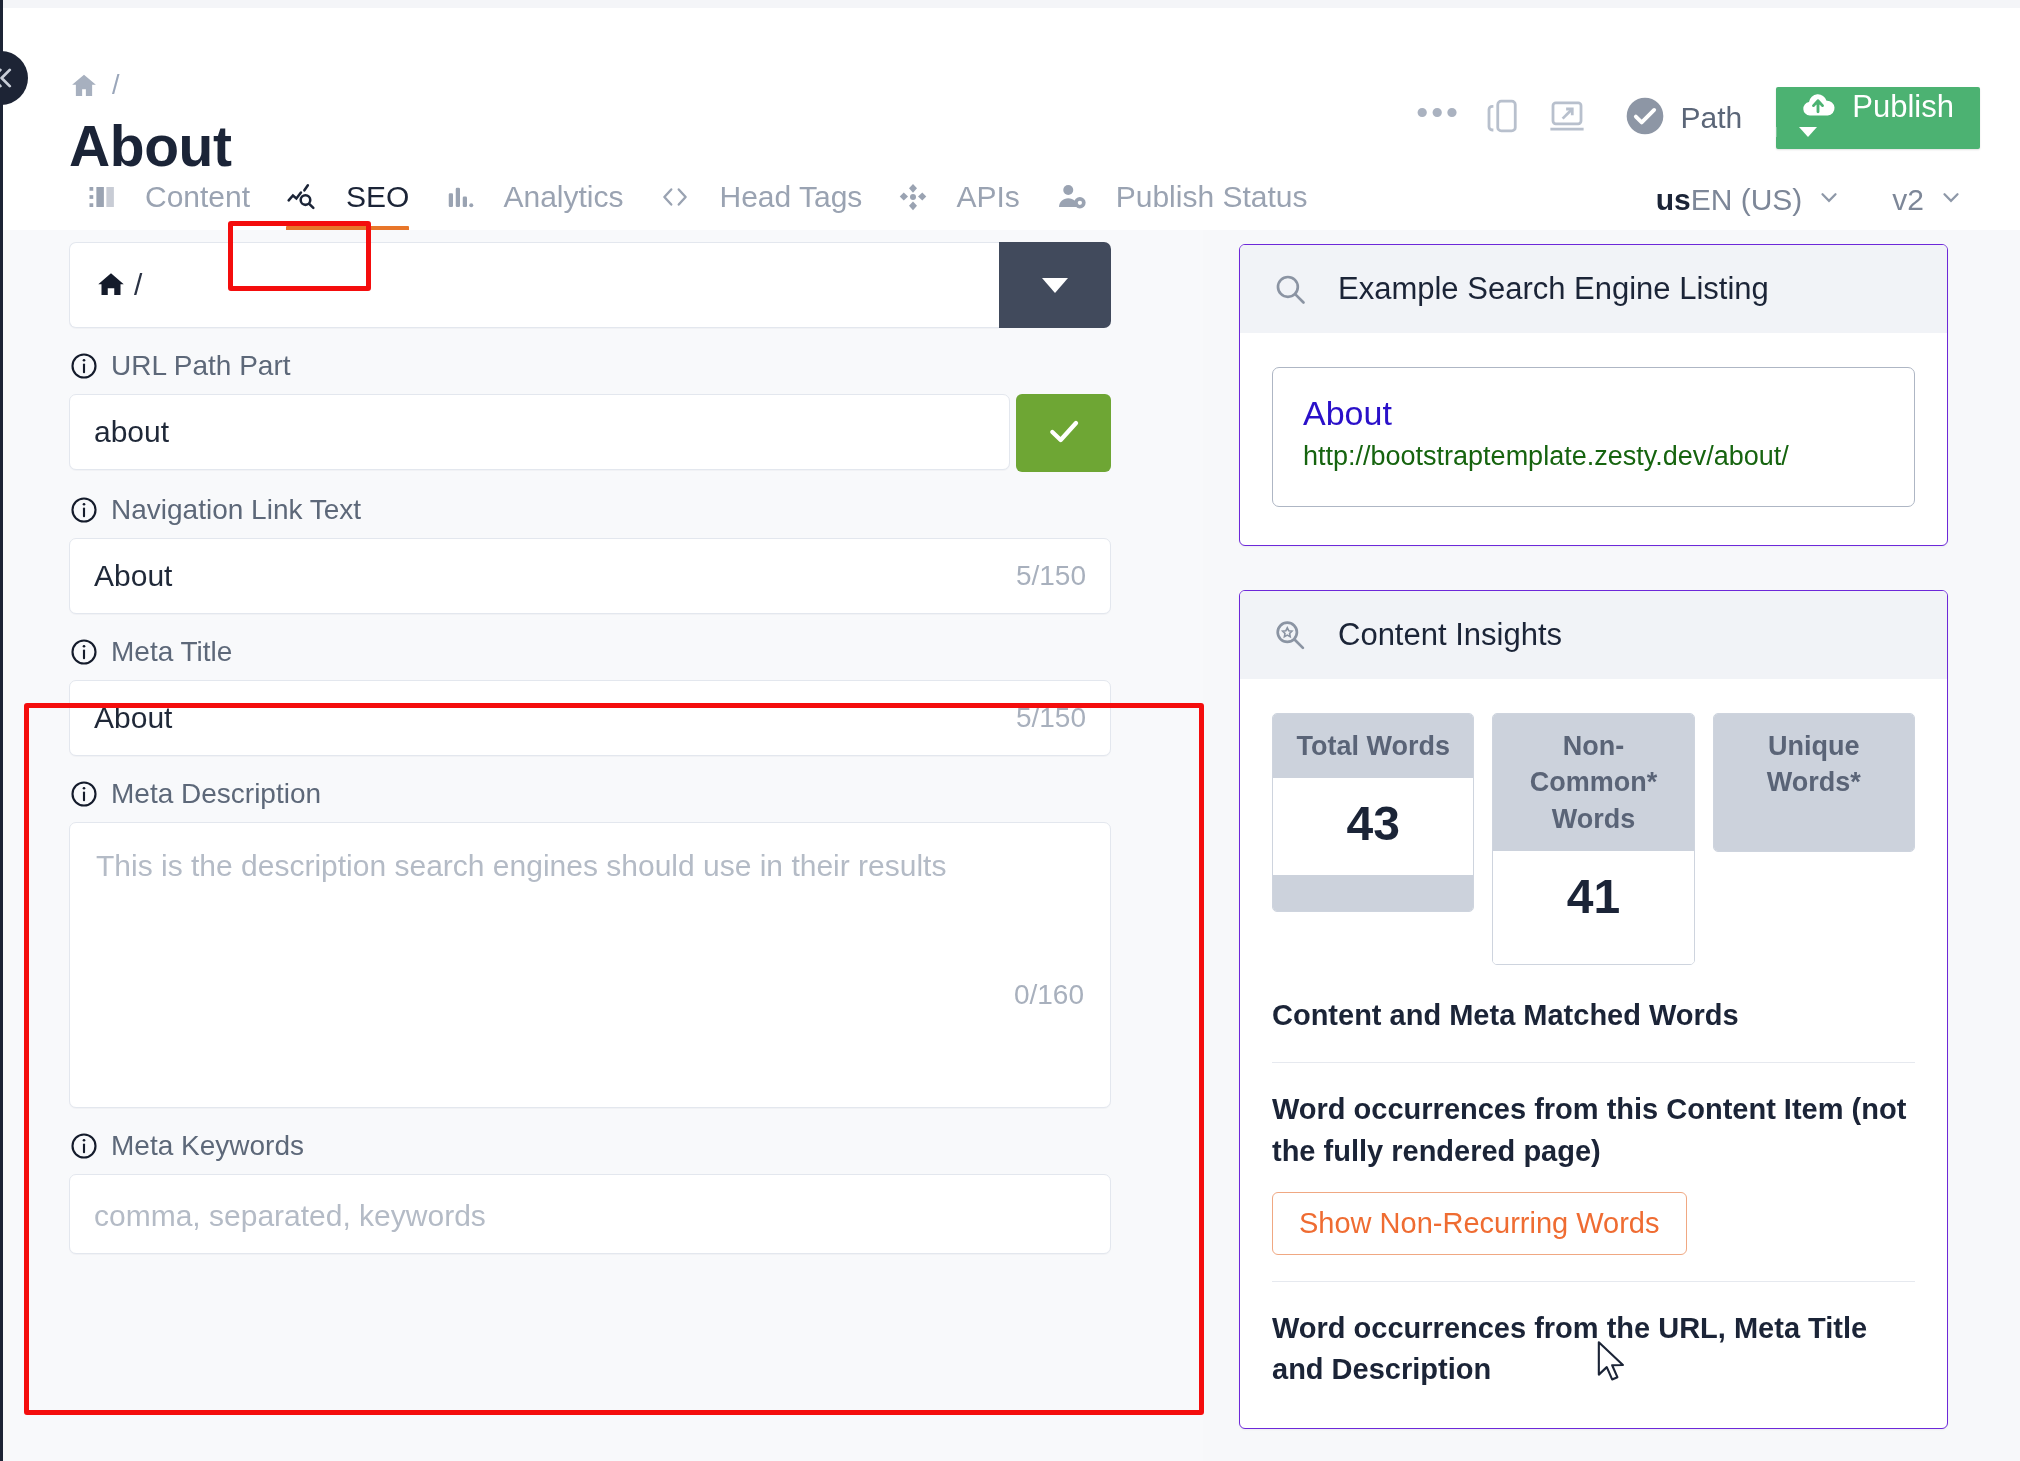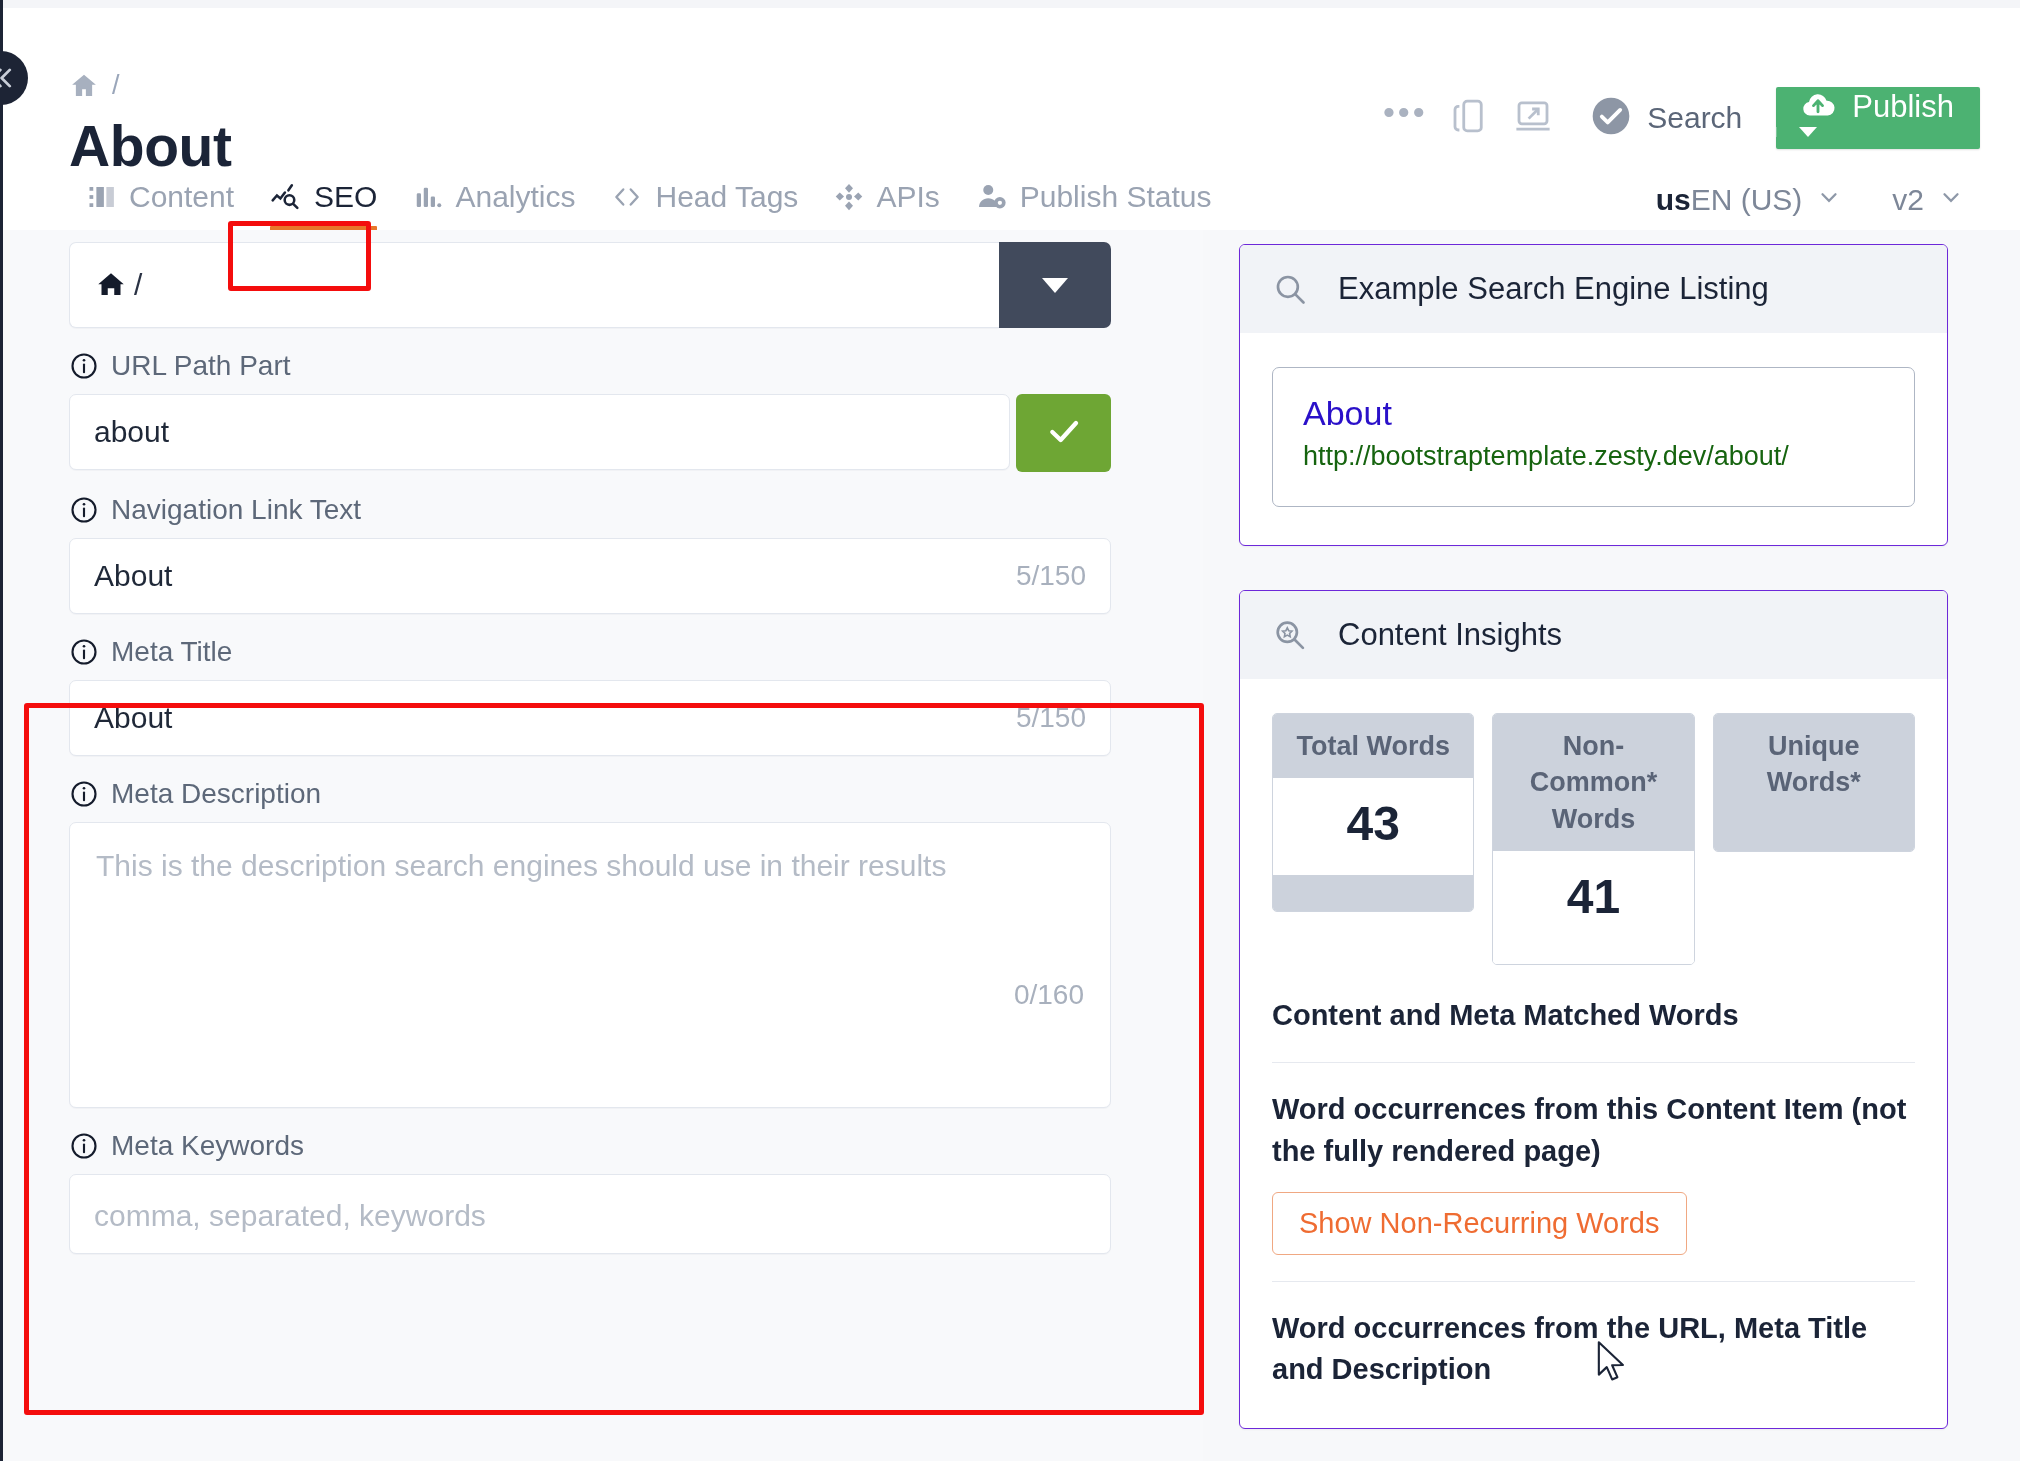--- a/index.html
+++ b/index.html
@@ -88,21 +88,21 @@
   }
 
   
   .tabbar {
     position: absolute; left: 0; top: 160px;
     width: 100%; height: 62px;
     display: flex; align-items: flex-end;
   }
   .tabs { display: flex; align-items: flex-end; padding-left: 66px; gap: 0; }
   .tab {
-    display: flex; align-items: center; gap: 12px;
+    display: flex; align-items: center; gap: 28px;
     padding: 0 18px 16px 18px;
     font-size: 30px; color: #9aa3b2; cursor: pointer;
     position: relative; white-space: nowrap;
   }
   .tab.active { color: #1b2437; }
   .tab.active .tab-underline {
     position: absolute; left: 18px; right: 18px; bottom: -3px;
     height: 7px; background: #e8762a; border-radius:1px;
   }
   .tab .ticon { display: flex; align-items: center; color: inherit; }
@@ -284,21 +284,21 @@
           </span>
         </div>
 
         <div class="saved-wrap">
           <span>
             <svg width="44" height="44" viewBox="0 0 24 24">
               <circle cx="12" cy="12" r="10" fill="#8d96a5"></circle>
               <path d="M7 12.3l3.2 3.2L17 8.7" fill="none" stroke="#fff" stroke-width="2.1" stroke-linecap="round" stroke-linejoin="round"></path>
             </svg>
           </span>
-          <span class="saved-text">Search</span>
+          <span class="saved-text">Path</span>
         </div>
 
         <div class="publish-group">
           <div class="publish-main">
             <span>
               <svg width="36" height="36" viewBox="0 0 24 24">
                 <path d="M18.5 19H6.5A4.5 4.5 0 0 1 6 10.06 6 6 0 0 1 17.7 9.2 4.4 4.4 0 0 1 18.5 19z" fill="#fff"></path>
                 <path d="M12 16.5V9.8M12 9.2l-3 3.2M12 9.2l3 3.2" stroke="#4cb272" stroke-width="1.9" fill="none" stroke-linecap="round"></path>
               </svg>
             </span>

